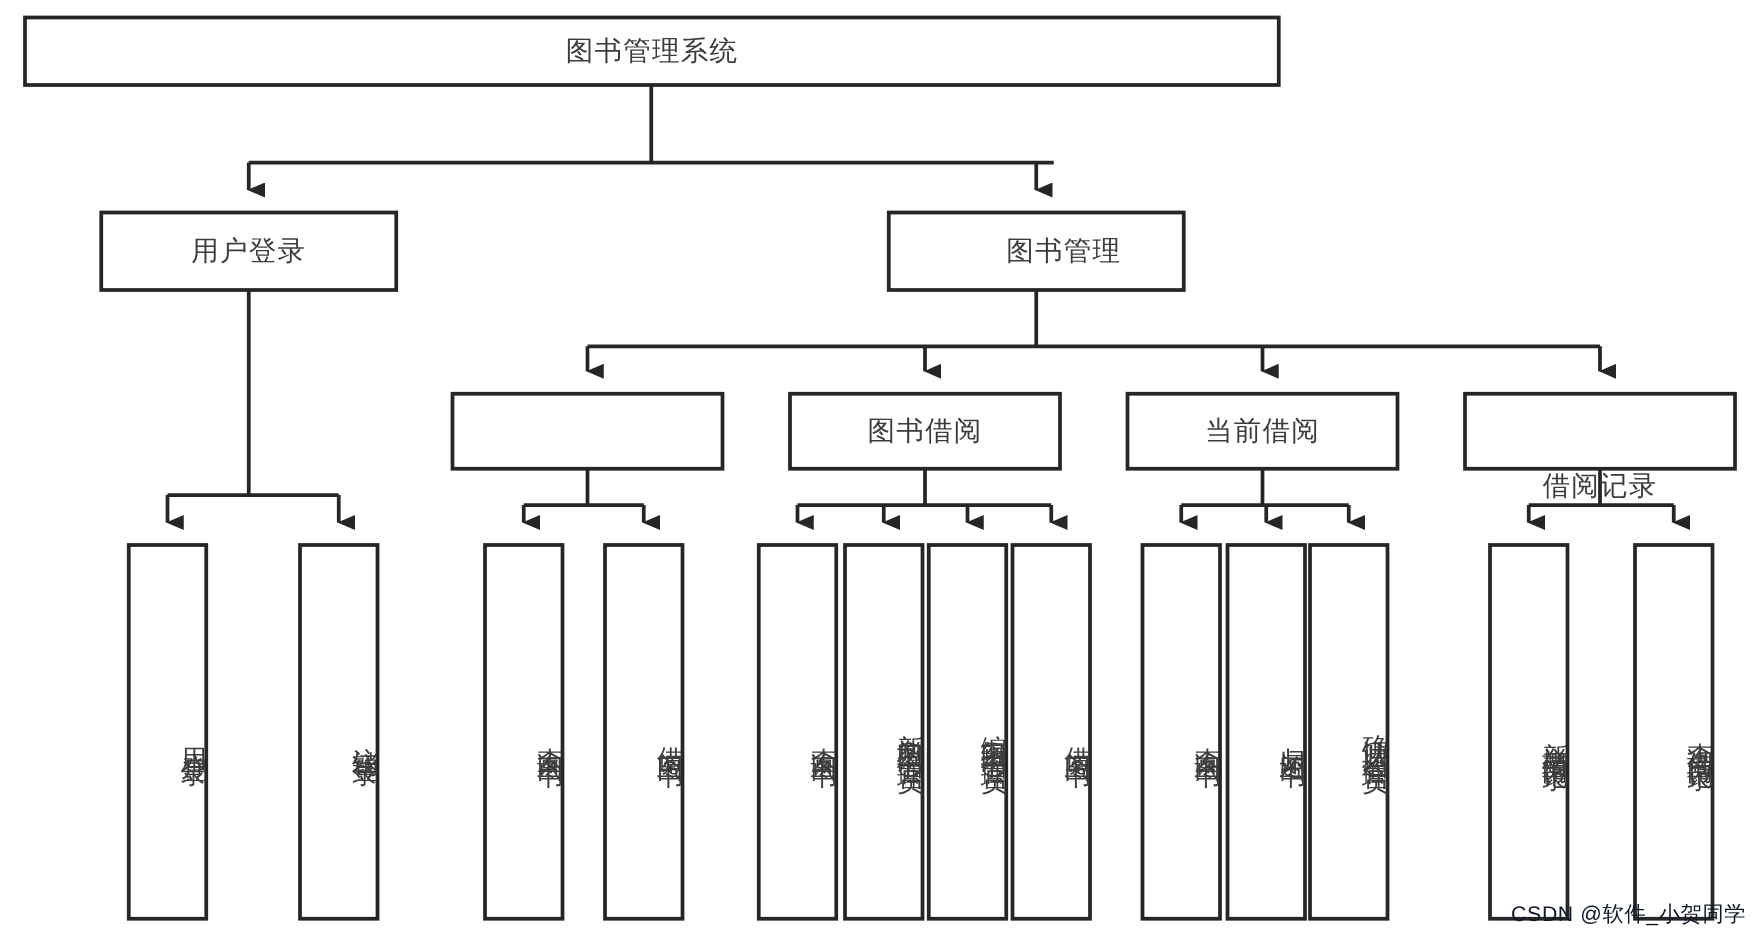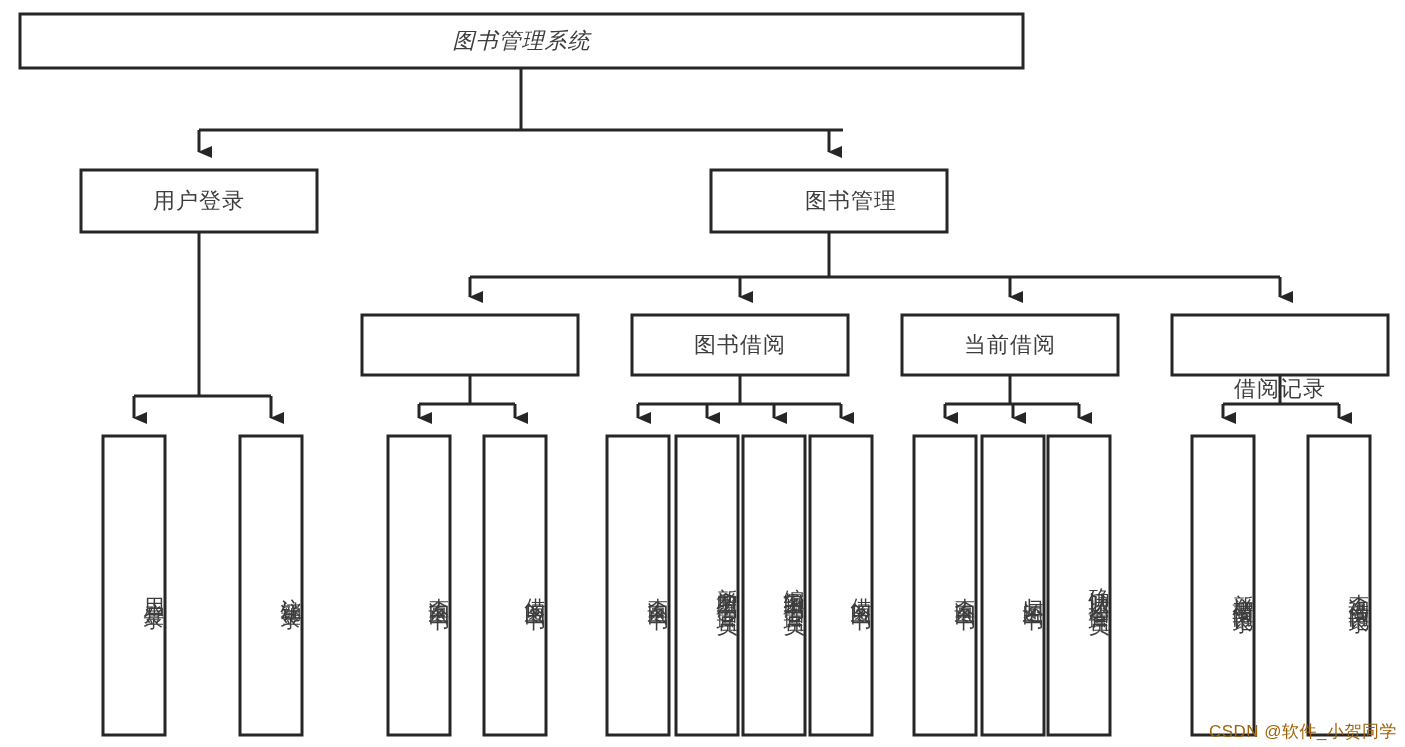--- a/index.html
+++ b/index.html
@@ -61,21 +61,21 @@
     line-height: 1.05;
     padding-top: 6px;
     align-items: flex-start;
     justify-content: center;
   }
   #watermark {
     position: absolute;
     right: 8px;
     bottom: 4px;
     font-size: 17px;
-    color: #a16207;
+    color: #0f172a;
     letter-spacing: 0.5px;
     font-family: "Liberation Sans", "DejaVu Sans", sans-serif;
     white-space: nowrap;
   }
 </style>
 </head>
 <body>
 
 <div id="diagram-root">
 
@@ -158,21 +158,21 @@
     </g>
 
     <g>
       <path class="link-line" d="M 1280 375 L 1280 404"></path>
       <path class="link-line" d="M 1223 404 L 1339 404"></path>
       <path class="link-line" d="M 1223 404 L 1223 418" marker-end="url(#arrow)"></path>
       <path class="link-line" d="M 1339 404 L 1339 418" marker-end="url(#arrow)"></path>
     </g>
   </svg>
 
-  <div class="node-label horizontal" style="left:20px; top:14px; width:1003px; height:54px;font-style:italic;">图书管理系统</div>
+  <div class="node-label horizontal" style="left:20px; top:14px; width:1003px; height:54px;">图书管理系统</div>
 
   <div class="node-label horizontal" style="left:81px; top:170px; width:236px; height:62px;">用户登录</div>
 
   <div class="node-label horizontal" style="left:711px; top:170px; width:236px; height:62px;padding-left:44px;">图书管理</div>
 
 
   <div class="node-label horizontal" style="left:902px; top:315px; width:216px; height:60px;">当前借阅</div>
 
   <div class="node-label horizontal" style="left:632px; top:315px; width:216px; height:60px;">图书借阅</div>
 

